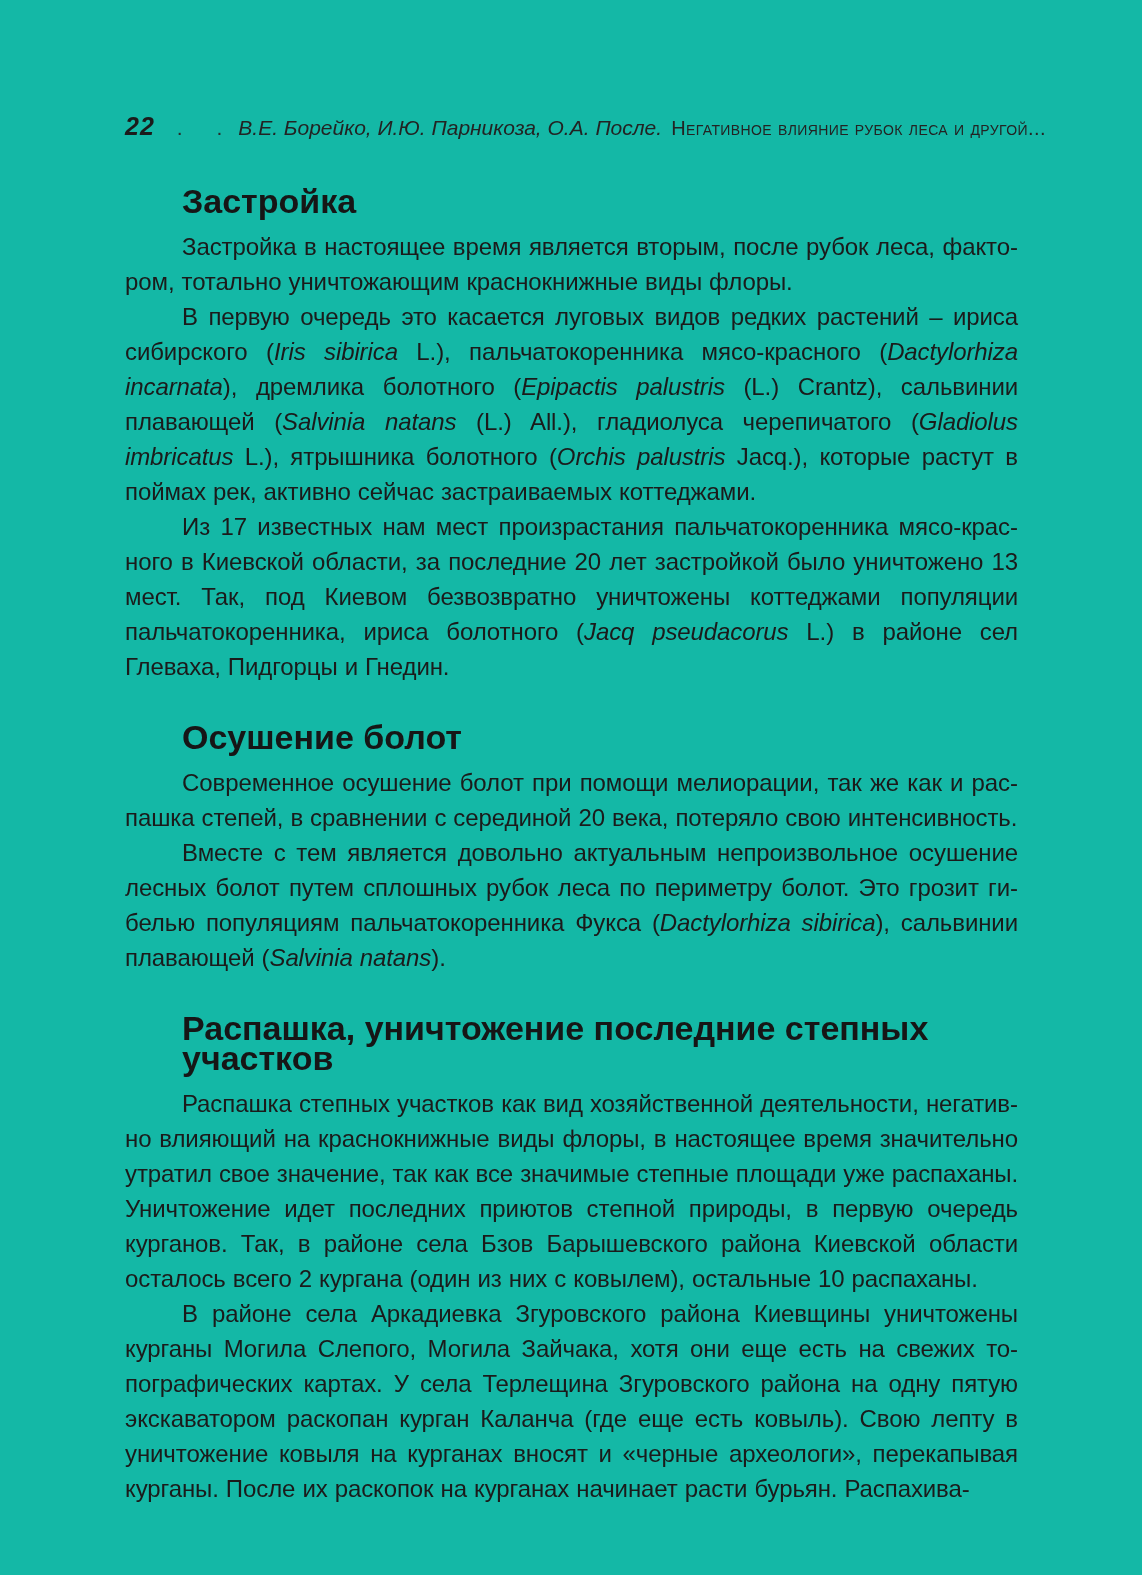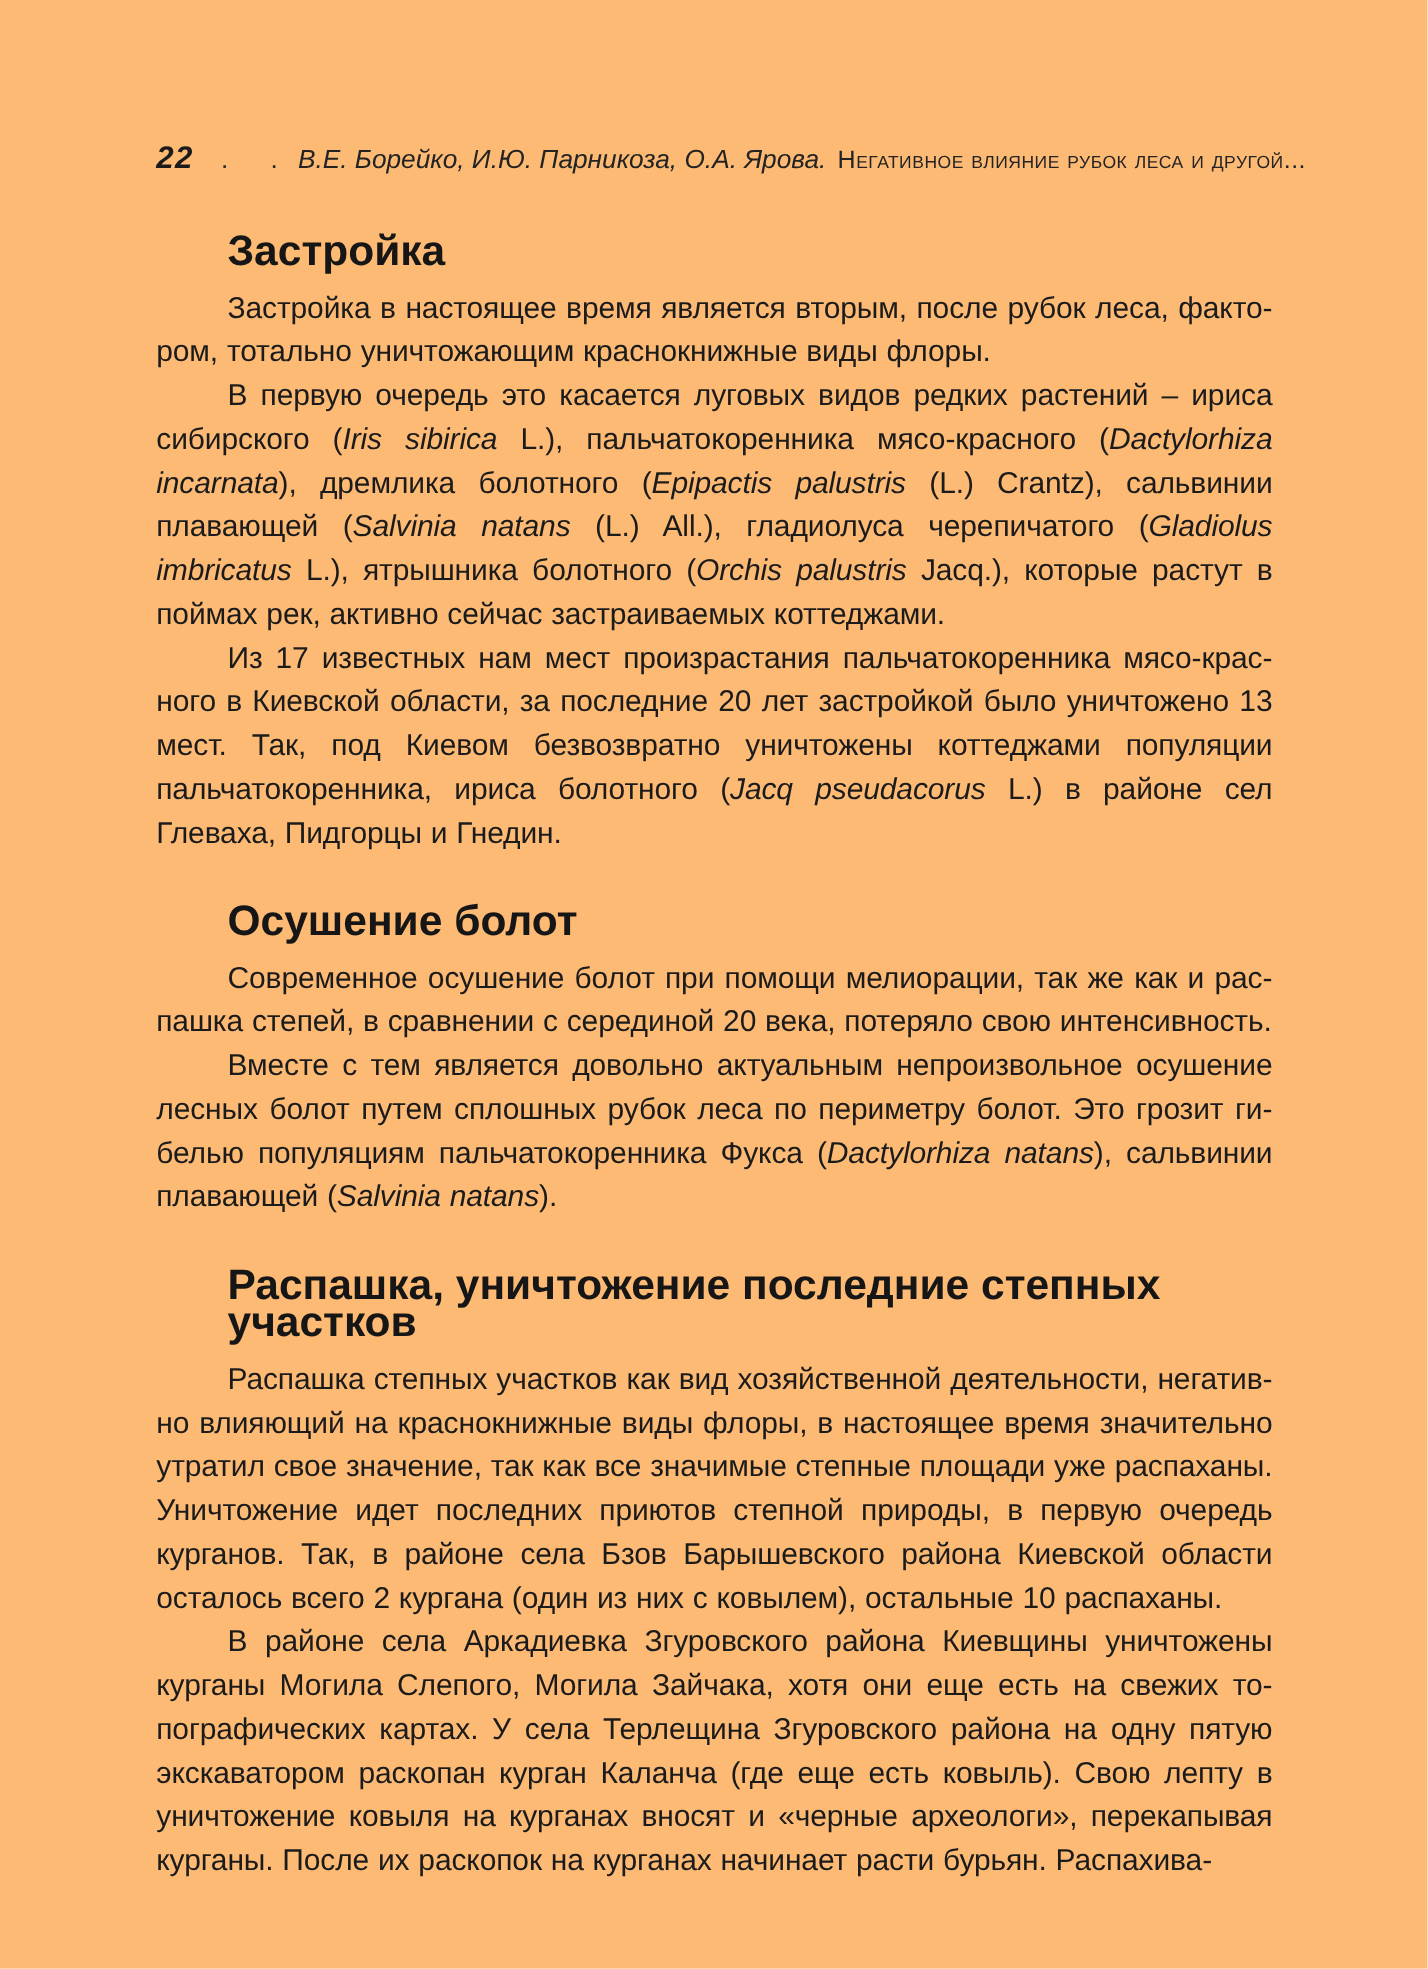--- a/index.html
+++ b/index.html
@@ -5,21 +5,21 @@
   html, body {
     margin: 0;
     padding: 0;
     background: #ffffff;
   }
   .page {
     position: relative;
     width: 1142px;
     height: 1575px;
     box-sizing: border-box;
-    background: #fdba74;
+    background: #14b8a6;
     padding: 112px 124px 0 125px;
     font-family: "Liberation Sans", sans-serif;
     color: #1b1b1b;
     overflow: hidden;
   }
   .running-header {
     display: flex;
     align-items: baseline;
     white-space: nowrap;
     margin-bottom: 0;
@@ -69,28 +69,28 @@
   }
   p.para .it { font-style: italic; }
 </style>
 </head>
 <body>
 
 <div class="page">
   <div class="running-header">
     <span class="pagenum">22</span>
     <span class="artifact-dots">. .</span>
-    <span class="authors">В.Е. Борейко, И.Ю. Парникоза, О.А. Ярова.</span>
+    <span class="authors">В.Е. Борейко, И.Ю. Парникоза, О.А. После.</span>
     <span class="header-title">Негативное влияние рубок леса и другой...</span>
   </div>
   <main id="page-body">
       <h2 class="section-heading">Застройка</h2>
       <p class="para"><span>Застройка в настоящее время является вторым, после рубок леса, факто­ром, тотально уничтожающим краснокнижные виды флоры.</span></p>
       <p class="para"><span>В первую очередь это касается луговых видов редких растений – ириса сибирского (</span><span class="it">Iris sibirica</span><span> L.), пальчатокоренника мясо-красного (</span><span class="it">Dactylorhiza incarnata</span><span>), дремлика болотного (</span><span class="it">Epipactis palustris</span><span> (L.) Crantz), сальвинии плавающей (</span><span class="it">Salvinia natans</span><span> (L.) All.), гладиолуса черепичатого (</span><span class="it">Gladiolus imbricatus</span><span> L.), ятрышника болотного (</span><span class="it">Orchis palustris</span><span> Jacq.), которые растут в поймах рек, активно сейчас застраиваемых коттеджами.</span></p>
       <p class="para"><span>Из 17 известных нам мест произрастания пальчатокоренника мясо-крас­ного в Киевской области, за последние 20 лет застройкой было уничтожено 13 мест. Так, под Киевом безвозвратно уничтожены коттеджами популяции пальчатокоренника, ириса болотного (</span><span class="it">Jacq pseudacorus</span><span> L.) в районе сел Глеваха, Пидгорцы и Гнедин.</span></p>
       <h2 class="section-heading">Осушение болот</h2>
       <p class="para"><span>Современное осушение болот при помощи мелиорации, так же как и рас­пашка степей, в сравнении с серединой 20 века, потеряло свою интенсивность.</span></p>
-      <p class="para"><span>Вместе с тем является довольно актуальным непроизвольное осушение лесных болот путем сплошных рубок леса по периметру болот. Это грозит ги­белью популяциям пальчатокоренника Фукса (</span><span class="it">Dactylorhiza natans</span><span>), сальвинии плавающей (</span><span class="it">Salvinia natans</span><span>).</span></p>
+      <p class="para"><span>Вместе с тем является довольно актуальным непроизвольное осушение лесных болот путем сплошных рубок леса по периметру болот. Это грозит ги­белью популяциям пальчатокоренника Фукса (</span><span class="it">Dactylorhiza sibirica</span><span>), сальвинии плавающей (</span><span class="it">Salvinia natans</span><span>).</span></p>
       <h2 class="section-heading">Распашка, уничтожение последние степных участков</h2>
       <p class="para"><span>Распашка степных участков как вид хозяйственной деятельности, негатив­но влияющий на краснокнижные виды флоры, в настоящее время значительно утратил свое значение, так как все значимые степные площади уже распаханы. Уничтожение идет последних приютов степной природы, в первую очередь курганов. Так, в районе села Бзов Барышевского района Киевской области осталось всего 2 кургана (один из них с ковылем), остальные 10 распаханы.</span></p>
       <p class="para"><span>В районе села Аркадиевка Згуровского района Киевщины уничтожены курганы Могила Слепого, Могила Зайчака, хотя они еще есть на свежих то­пографических картах. У села Терлещина Згуровского района на одну пятую экскаватором раскопан курган Каланча (где еще есть ковыль). Свою лепту в уничтожение ковыля на курганах вносят и «черные археологи», перекапывая курганы. После их раскопок на курганах начинает расти бурьян. Распахива-</span></p>
     </main>
 </div>
 
 </body></html>

